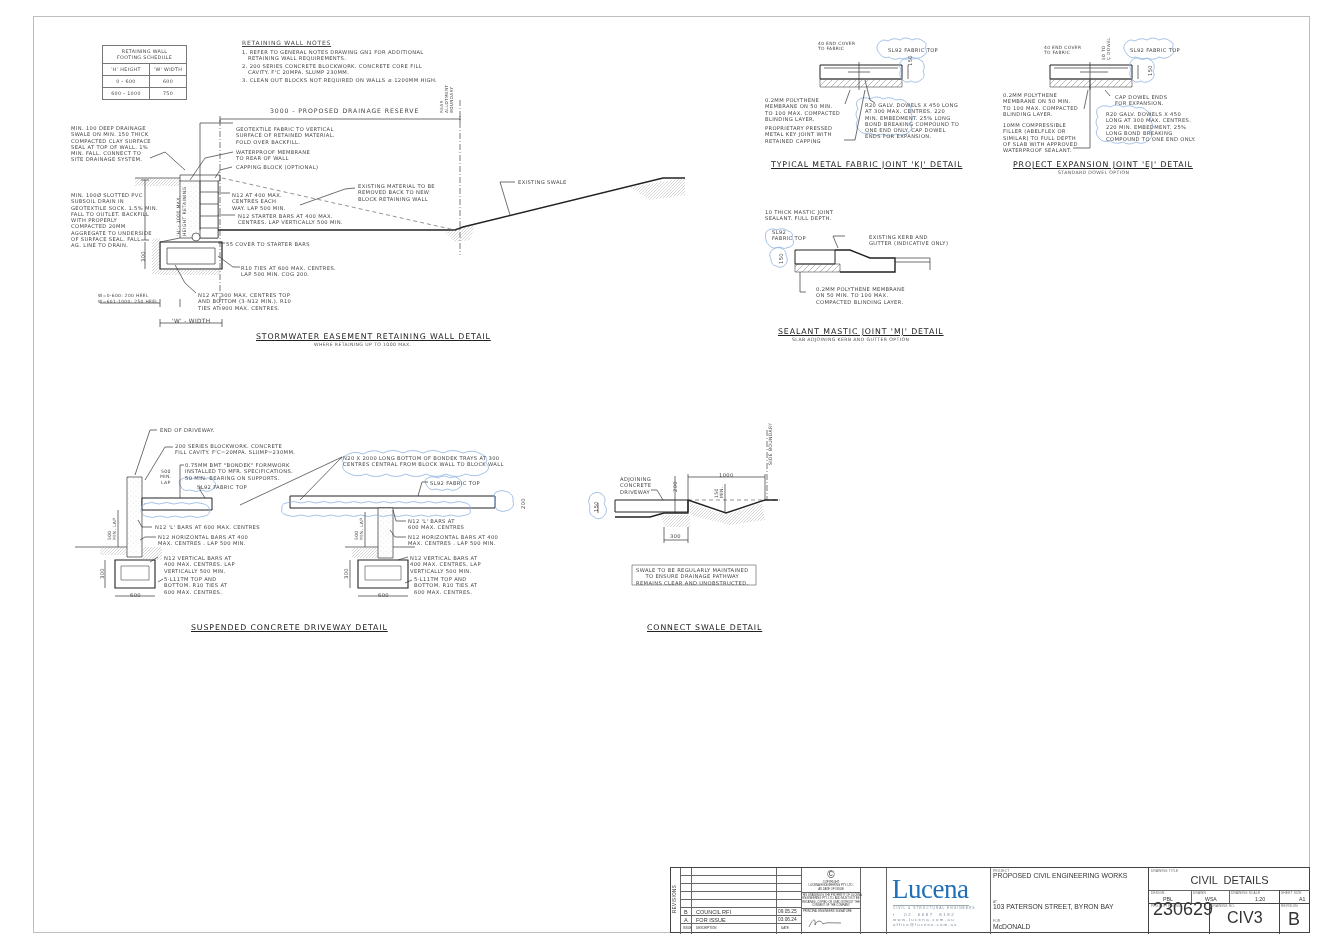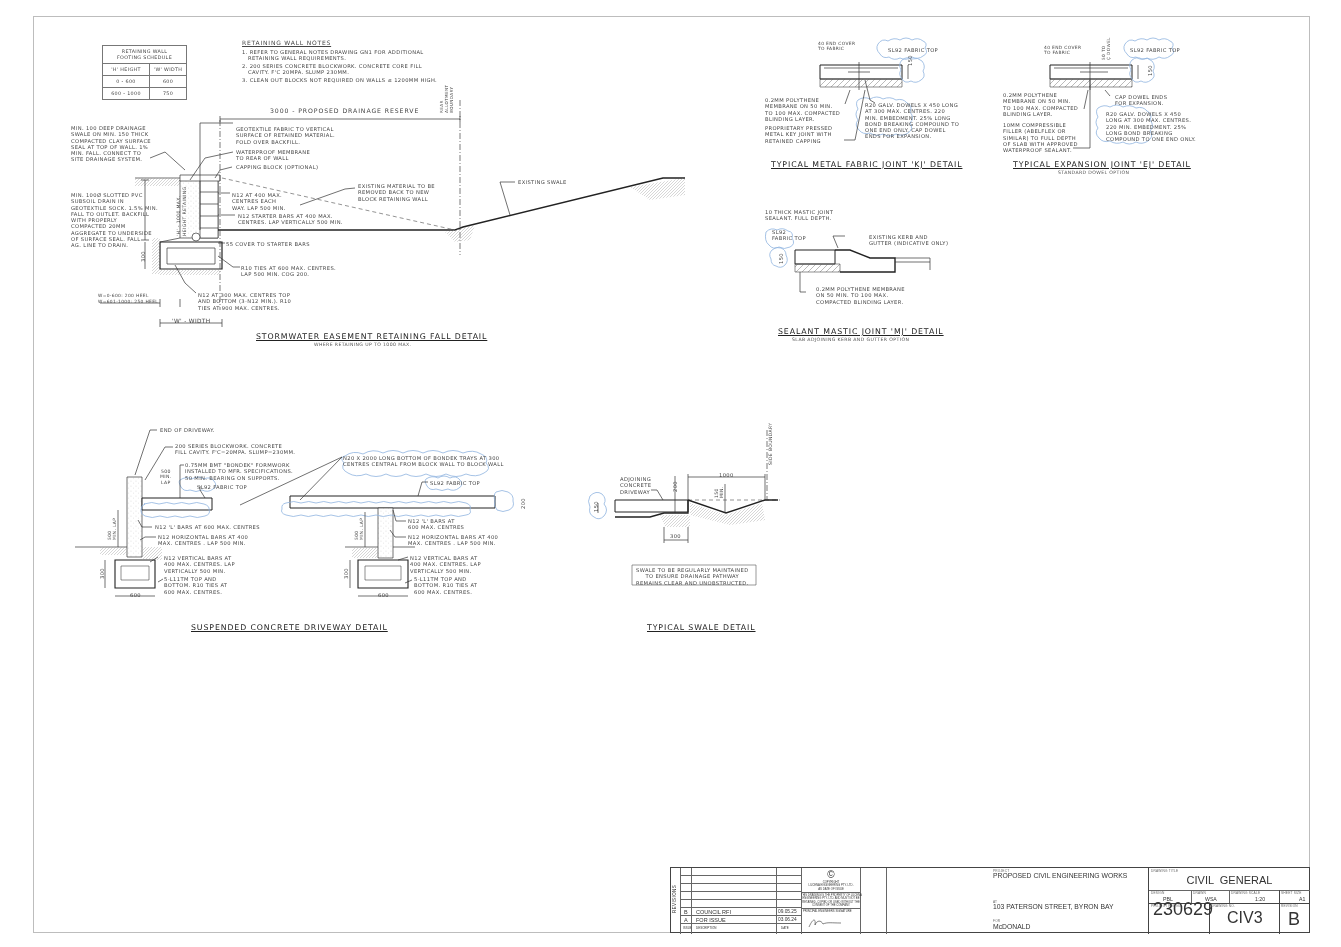--- a/index.html
+++ b/index.html
@@ -296,21 +296,21 @@
 <div class="t" style="left:226px;top:241px">55 COVER TO STARTER BARS</div>
 <div class="t" style="left:140px;top:262px;transform:rotate(-90deg);transform-origin:left top">300</div>
 <div class="t" style="left:241px;top:265px">R10 TIES AT 600 MAX. CENTRES.
 LAP 500 MIN. COG 200.</div>
 <div class="t" style="left:198px;top:292px">N12 AT 300 MAX. CENTRES TOP
 AND BOTTOM (3-N12 MIN.). R10
 TIES AT 900 MAX. CENTRES.</div>
 <div class="t" style="left:98px;top:293px;font-size:4.4px;text-transform:none">W=0-600: 200 HEEL
 W=601-1000: 250 HEEL</div>
 <div class="t" style="left:172px;top:318px;font-size:5.8px">'W' - WIDTH</div>
-<div class="title" style="left:256px;top:332px">STORMWATER EASEMENT RETAINING FALL DETAIL</div>
+<div class="title" style="left:256px;top:332px">STORMWATER EASEMENT RETAINING WALL DETAIL</div>
 <div class="sub" style="left:314px;top:342px">WHERE RETAINING UP TO 1000 MAX.</div>
 
 <div class="t" style="left:818px;top:41px;font-size:4.4px;line-height:5px">40 END COVER
 TO FABRIC</div>
 <div class="t" style="left:888px;top:47px">SL92 FABRIC TOP</div>
 <div class="t" style="left:907px;top:66px;transform:rotate(-90deg);transform-origin:left top">150</div>
 <div class="t" style="left:765px;top:97px">0.2mm POLYTHENE
 MEMBRANE ON 50 MIN.
 TO 100 MAX. COMPACTED
 BLINDING LAYER.</div>
@@ -340,21 +340,21 @@
 <div class="t" style="left:1003px;top:122px">10mm COMPRESSIBLE
 FILLER (ABELFLEX OR
 SIMILAR) TO FULL DEPTH
 OF SLAB WITH APPROVED
 WATERPROOF SEALANT.</div>
 <div class="t" style="left:1106px;top:111px">R20 GALV. DOWELS x 450
 LONG AT 300 MAX. CENTRES.
 220 MIN. EMBEDMENT. 25%
 LONG BOND BREAKING
 COMPOUND TO ONE END ONLY.</div>
-<div class="title" style="left:1013px;top:160px">TYPICAL EXPANSION JOINT 'EJ' DETAIL</div>
+<div class="title" style="left:1013px;top:160px">PROJECT EXPANSION JOINT 'EJ' DETAIL</div>
 <div class="sub" style="left:1058px;top:170px">STANDARD DOWEL OPTION</div>
 
 <div class="t" style="left:765px;top:209px">10 THICK MASTIC JOINT
 SEALANT. FULL DEPTH.</div>
 <div class="t" style="left:772px;top:229px">SL92
 FABRIC TOP</div>
 <div class="t" style="left:869px;top:234px">EXISTING KERB AND
 GUTTER (INDICATIVE ONLY)</div>
 <div class="t" style="left:778px;top:264px;transform:rotate(-90deg);transform-origin:left top">150</div>
 <div class="t" style="left:816px;top:286px">0.2mm POLYTHENE MEMBRANE
@@ -412,21 +412,21 @@
 <div class="t" style="left:768px;top:465px;transform:rotate(-90deg);transform-origin:left top;font-size:4.6px">SIDE BOUNDARY</div>
 <div class="t" style="left:719px;top:472px">1000</div>
 <div class="t" style="left:714px;top:498px;transform:rotate(-90deg);transform-origin:left top;font-size:4.6px;line-height:5px">150
 MIN.</div>
 <div class="t" style="left:672px;top:492px;transform:rotate(-90deg);transform-origin:left top">200</div>
 <div class="t" style="left:670px;top:533px">300</div>
 <div class="t" style="left:593px;top:512px;transform:rotate(-90deg);transform-origin:left top">150</div>
 <div class="t" style="left:636px;top:567px;text-align:center">SWALE TO BE REGULARLY MAINTAINED
 TO ENSURE DRAINAGE PATHWAY
 REMAINS CLEAR AND UNOBSTRUCTED.</div>
-<div class="title" style="left:647px;top:623px">TYPICAL SWALE DETAIL</div>
+<div class="title" style="left:647px;top:623px">CONNECT SWALE DETAIL</div>
 
 <div class="tb">
 
   <div class="cell" style="left:0;top:0;width:10px;height:66px;border-right:0.6px solid #666">
     <div style="position:absolute;left:1px;top:45px;transform:rotate(-90deg);transform-origin:left top;font-size:4.5px;letter-spacing:0.4px">REVISIONS</div>
   </div>
   <div class="rev-grid">
     <div class="rev-row" style="top:0"></div>
     <div class="rev-row" style="top:8px"></div>
     <div class="rev-row" style="top:16px"></div>
@@ -463,33 +463,41 @@
 RETAINED, COPIED OR USED WITHOUT THE
 CONSENT OF THE COMPANY.</div>
     <div style="position:absolute;left:0;width:60px;top:40px;border-top:0.6px solid #666"></div>
     <div style="position:absolute;left:2px;top:41px;font-size:2.8px">PRINCIPAL ENGINEERS SIGNATURE</div>
     <svg style="position:absolute;left:6px;top:48px" width="40" height="14">
       <path d="M2,11 C6,2 9,2 8,9 C10,4 14,4 16,8 C20,6 25,7 34,7" fill="none" stroke="#333" stroke-width="0.6"></path>
     </svg>
   </div>
 
   <div class="cell" style="left:190px;top:0;width:26px;height:66px;border-right:0.6px solid #666"></div>
+  <div class="cell" style="left:216px;top:0;width:104px;height:66px;border-right:0.6px solid #666">
+    <div class="logo" style="left: 5px; top: 6px; color: rgb(31, 111, 183);">Lucena</div>
+    <div style="position:absolute;left:6px;top:37px;width:76px;border-top:0.5px solid #9aa"></div>
+    <div class="logo-sub" style="left:6px;top:38px">CIVIL &amp; STRUCTURAL ENGINEERS</div>
+    <div class="logo-sub" style="left:6px;top:44px;font-size:4.3px;letter-spacing:1.6px">t   02  6687  8182</div>
+    <div class="logo-sub" style="left:6px;top:49px;font-size:4.3px;letter-spacing:1.4px">www.lucena.com.au</div>
+    <div class="logo-sub" style="left:6px;top:54px;font-size:4.3px;letter-spacing:1.1px">office@lucena.com.au</div>
+  </div>
 
   <div class="cell" style="left:320px;top:0;width:158px;height:66px;border-right:0.6px solid #444">
     <div class="lbl" style="left:2px;top:1px">PROJECT</div>
     <div style="position:absolute;left:2px;top:4px;font-size:6.8px">PROPOSED CIVIL ENGINEERING WORKS</div>
     <div class="lbl" style="left:2px;top:32px">AT</div>
     <div style="position:absolute;left:2px;top:35px;font-size:6.8px">103 PATERSON STREET, BYRON BAY</div>
     <div class="lbl" style="left:2px;top:51px">FOR</div>
     <div style="position:absolute;left:2px;top:55px;font-size:6.8px">McDONALD</div>
   </div>
 
   <div class="cell" style="left:478px;top:0;width:161px;height:66px">
     <div class="lbl" style="left:2px;top:1px">DRAWING TITLE</div>
-    <div style="position:absolute;left:0;width:161px;top:6px;text-align:center;font-size:11px;white-space:pre">CIVIL  GENERAL</div>
+    <div style="position:absolute;left:0;width:161px;top:6px;text-align:center;font-size:11px;white-space:pre">CIVIL  DETAILS</div>
     <div style="position:absolute;left:0;width:161px;top:22px;border-top:0.6px solid #666"></div>
     <div style="position:absolute;left:42px;top:22px;height:13px;border-left:0.6px solid #666"></div>
     <div style="position:absolute;left:80px;top:22px;height:13px;border-left:0.6px solid #666"></div>
     <div style="position:absolute;left:130px;top:22px;height:44px;border-left:0.6px solid #444"></div>
     <div class="lbl" style="left:2px;top:23px">DESIGN</div>
     <div style="position:absolute;left:14px;top:28px;font-size:5.2px">PBL</div>
     <div class="lbl" style="left:44px;top:23px">DRAWN</div>
     <div style="position:absolute;left:56px;top:28px;font-size:5.2px">WSA</div>
     <div class="lbl" style="left:82px;top:23px">DRAWING SCALE</div>
     <div style="position:absolute;left:106px;top:28px;font-size:5.2px">1:20</div>

